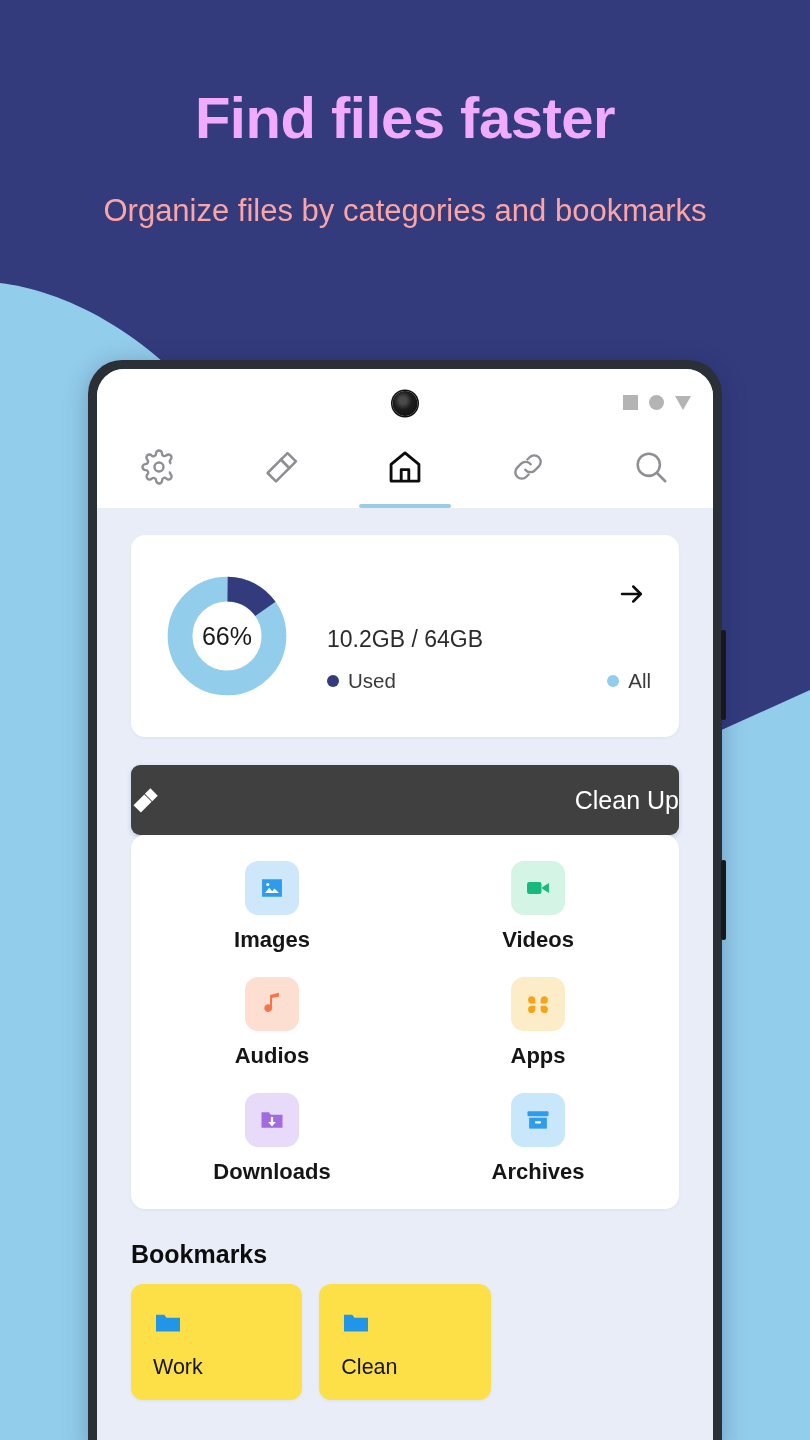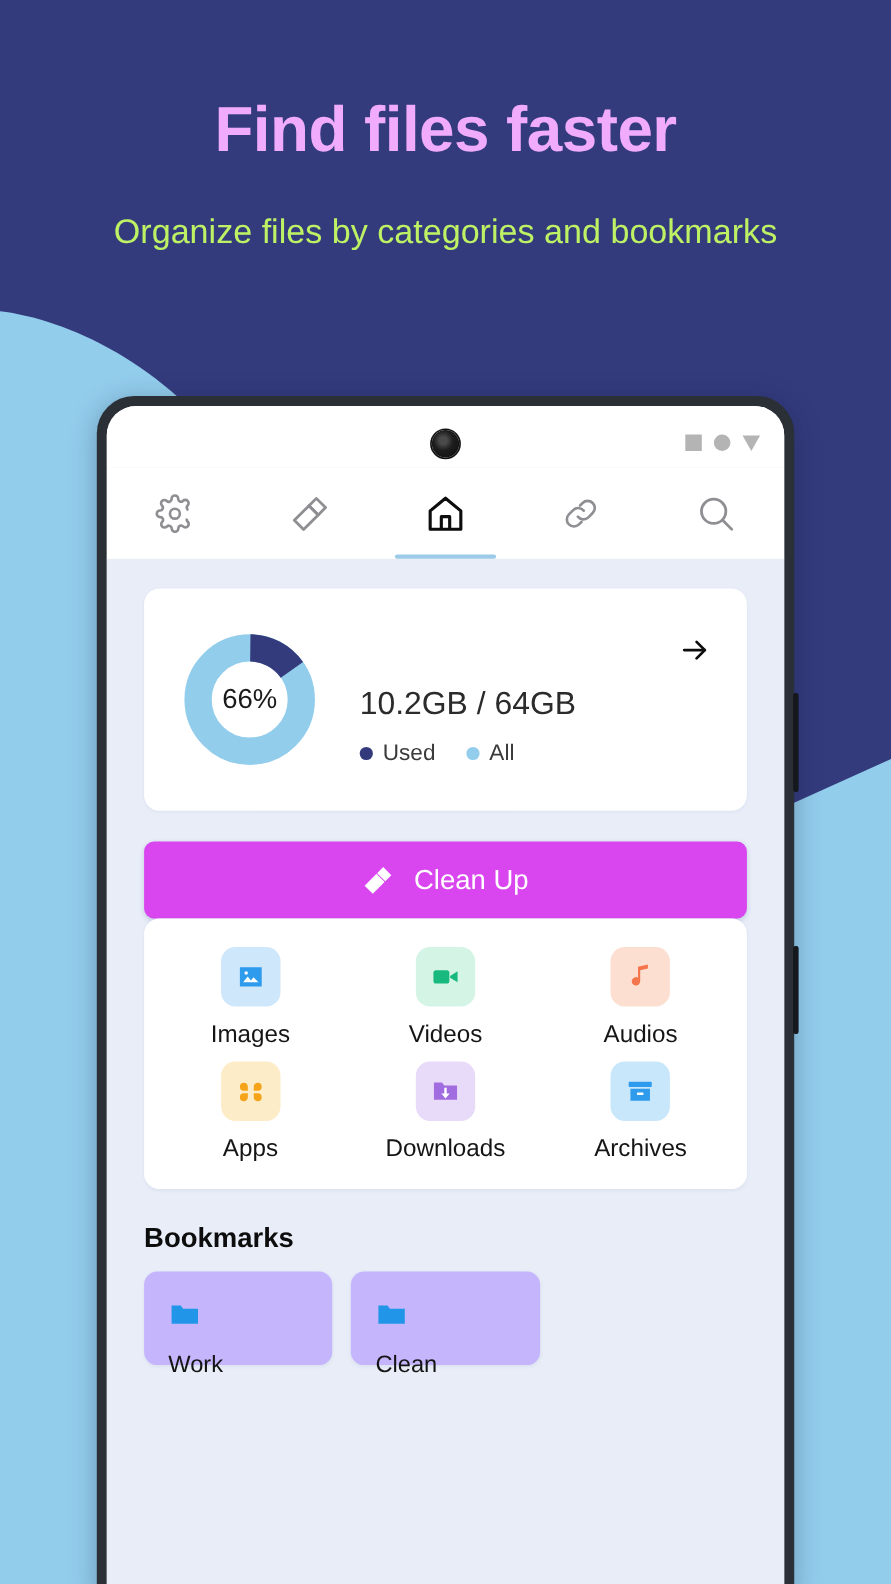--- a/index.html
+++ b/index.html
@@ -19,21 +19,21 @@
     position:absolute; top:0; left:0; width:810px; height:320px;
     z-index:5; text-align:center; pointer-events:none;
   }
   .promo-title {
     margin-top:88px;
     font-size:58px; font-weight:bold; color:#f0abfc;
     letter-spacing:-0.5px; line-height:1.05;
   }
   .promo-sub {
     margin-top:40px;
-    font-size:31px; font-weight:normal; color:#bef264;
+    font-size:31px; font-weight:normal; color:#fca5a5;
     line-height:1.45; padding:0 100px;
   }
 
   
   .phone {
     position:absolute; left:88px; top:360px;
     width:634px; height:1090px;
     background:#2b2f36;
     border-radius:34px 34px 0 0;
     z-index:10;
@@ -108,58 +108,58 @@
   .donut svg { display:block; }
   .donut-label {
     position:absolute; inset:0; display:flex;
     align-items:center; justify-content:center;
     font-size:25px; color:#1a1a1a;
   }
   .storage-info { margin-left:38px; flex:1; }
   .storage-row1 { display:flex; align-items:center; }
   .storage-title { font-size:26.5px; font-weight:bold; color:#0d0d0d; }
   .storage-arrow { margin-left:auto; padding-right:4px; cursor:pointer; }
-  .storage-sub { font-size:29px; color:#2b2b2b; margin-top:13px; }
-  .legend { display:flex; align-items:center; gap:28px; margin-top:16px; }
+  .storage-sub { font-size:23px; color:#2b2b2b; margin-top:13px; }
+  .legend { display:flex; align-items:center; gap:28px; margin-top:16px;justify-content:space-between; }
   .legend-item { display:flex; align-items:center; gap:9px; }
   .legend-dot { width:12px; height:12px; border-radius:50%; }
   .legend-txt { font-size:20.5px; color:#3a3a3a; }
 
   
   .cleanup {
-    margin-top:28px; height:70px; background:#d946ef;
+    margin-top:28px; height:70px; background:#404040;
     border-radius:9px; display:flex; align-items:center;
-    justify-content:center; gap:17px; cursor:pointer;
+    justify-content:space-between; gap:17px; cursor:pointer;
     box-shadow:0 2px 5px rgba(40,50,120,.18);
   }
   .cleanup-label { font-size:25px; color:#ffffff; font-weight:normal; }
 
   
   .section-h {
     font-size:25px; font-weight:bold; color:#0d0d0d;
     margin-top:31px; margin-bottom:15px;
   }
 
   
   .cat-card {
     background:#ffffff; border-radius:14px; padding:26px 8px 24px;
     box-shadow:0 1px 3px rgba(40,60,110,.06);
   }
-  .cat-grid { display:grid; grid-template-columns:repeat(3,1fr); row-gap:12px; }
+  .cat-grid { display:grid; grid-template-columns:repeat(2,1fr); row-gap:24px;font-weight:bold; }
   .cat { display:flex; flex-direction:column; align-items:center; cursor:pointer; }
   .cat-ic {
     width:54px; height:54px; border-radius:13px;
     display:flex; align-items:center; justify-content:center;
   }
   .cat-lb { margin-top:12px; font-size:22px; color:#151515; }
 
   
   .bm-grid { display:grid; grid-template-columns:repeat(3,1fr); gap:17px; }
   .bm {
-    background:#c4b5fd; border-radius:12px; height:85px;
+    background:#fde047; border-radius:12px; height:116px;
     padding:24px 0 0 22px; cursor:pointer;
     box-shadow:0 1px 3px rgba(40,60,110,.06);
   }
   .bm-lb { margin-top:13px; font-size:21.5px; color:#141414; }
 </style>
 </head>
 <body>
 
 <div class="bg-root">
   <svg class="bg-svg" viewBox="0 0 810 1440">

